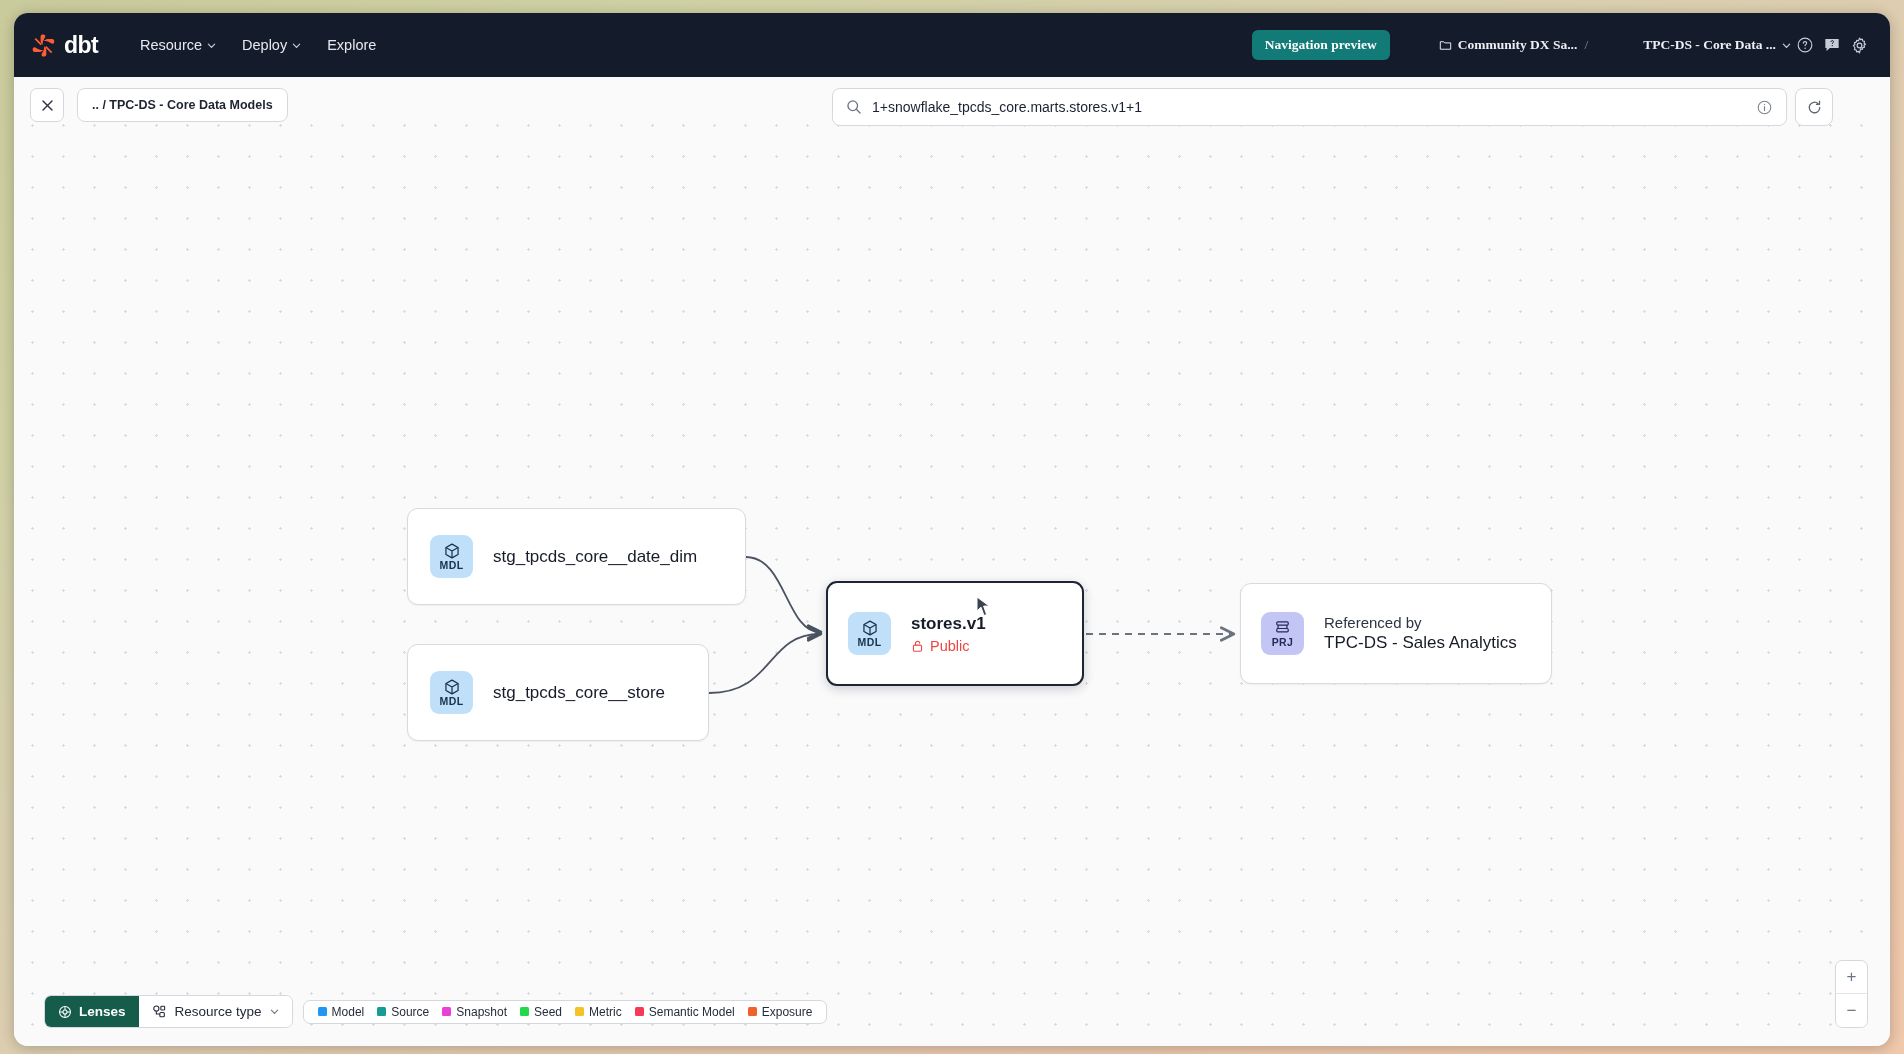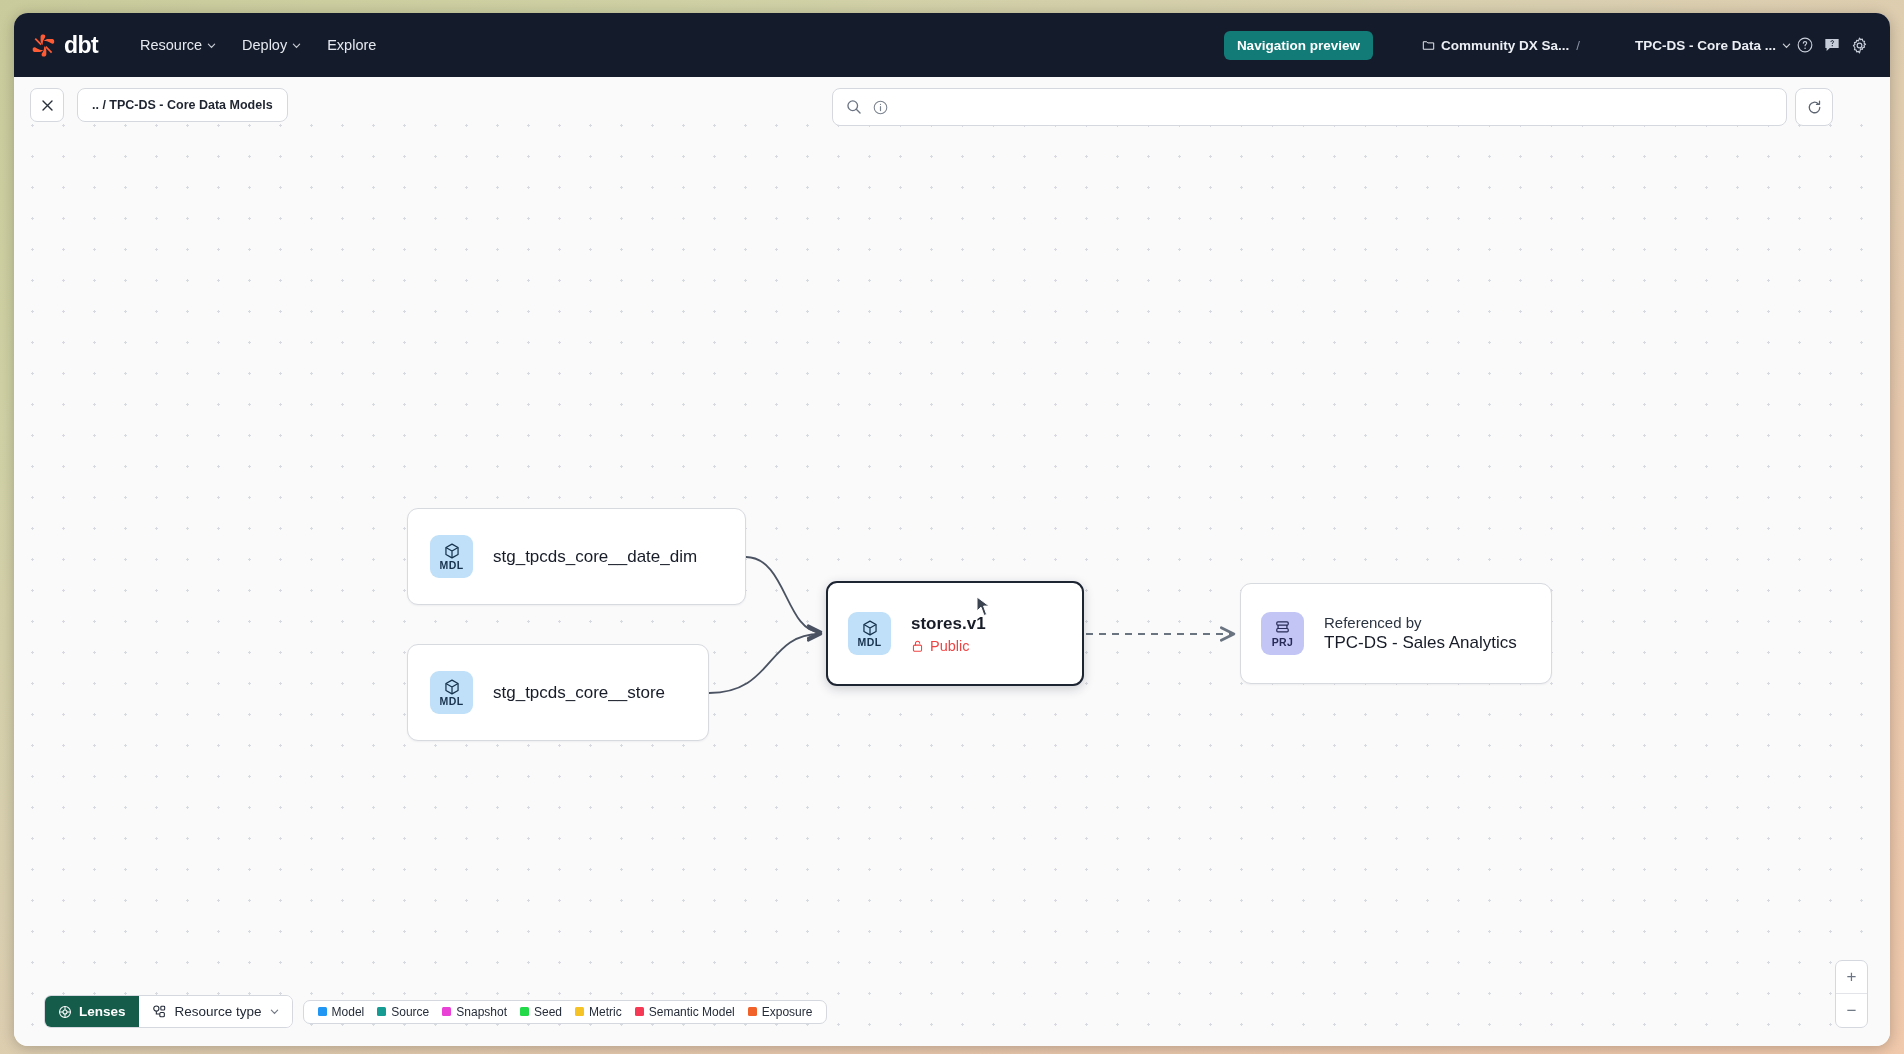--- a/index.html
+++ b/index.html
@@ -45,21 +45,21 @@
     font-size: 23px; font-weight: bold; color: #ffffff; letter-spacing: -0.6px;
   }
   .nav-links { display: flex; align-items: center; gap: 2px; }
   .nav-link {
     display: flex; align-items: center; gap: 5px;
     font-size: 14.5px; color: #e6e9ef; padding: 7px 12px;
     border-radius: 6px; cursor: pointer; white-space: nowrap;
   }
   .chev { width: 9px; height: 9px; display: inline-block; opacity: .85; }
 
-  .nav-right { margin-left: auto; display: flex; align-items: center; gap: 1px; }
+  .nav-right { margin-left: auto; display: flex; align-items: center; gap: 1px; font-family: Liberation Serif, serif; }
   .nav-pill {
     background: #127a77; color: #ffffff; font-size: 13.5px; font-weight: 600;
     padding: 7px 13px; border-radius: 6px; cursor: pointer; white-space: nowrap;
   }
   .crumbs { display: flex; align-items: center; gap: 7px; font-size: 13.5px; font-weight: bold; color: #eceff4; }
   .crumb { display: flex; align-items: center; gap: 6px; cursor: pointer; white-space: nowrap; margin-left: 48px; }
   .crumb-sep { color: #8790a2; font-weight: normal; }
   .icon-btn-dark {
     width: 26px; height: 26px; display: flex; align-items: center; justify-content: center;
     cursor: pointer; border-radius: 5px; color: #c7cdd8;
@@ -420,20 +420,21 @@
     </div>
 
     <div class="path-pill">.. / TPC-DS - Core Data Models</div>
 
     <div class="search-wrap">
       <div class="search-box">
         <svg width="16" height="16" viewBox="0 0 18 18">
           <circle cx="7.6" cy="7.6" r="5.4" fill="none" stroke="#6b7482" stroke-width="1.5"></circle>
           <path d="M11.6 11.6l4.2 4.2" stroke="#6b7482" stroke-width="1.5" stroke-linecap="round"></path>
         </svg>
+        <input type="text" value="1+snowflake_tpcds_core.marts.stores.v1+1" placeholder="Search lineage" style="">
         <svg width="17" height="17" viewBox="0 0 20 20">
           <circle cx="10" cy="10" r="7.4" fill="none" stroke="#7b838f" stroke-width="1.25"></circle>
           <path d="M10 6.2v.2M10 9v4.6" stroke="#7b838f" stroke-width="1.4" stroke-linecap="round"></path>
         </svg>
       </div>
       <div class="icon-sq">
         <svg width="17" height="17" viewBox="0 0 20 20">
           <path d="M16.2 10a6.2 6.2 0 1 1-1.9-4.5" fill="none" stroke="#5c6472" stroke-width="1.5" stroke-linecap="round"></path>
           <path d="M15.9 2.6v3.6h-3.6" fill="none" stroke="#5c6472" stroke-width="1.5" stroke-linecap="round" stroke-linejoin="round"></path>
         </svg>

